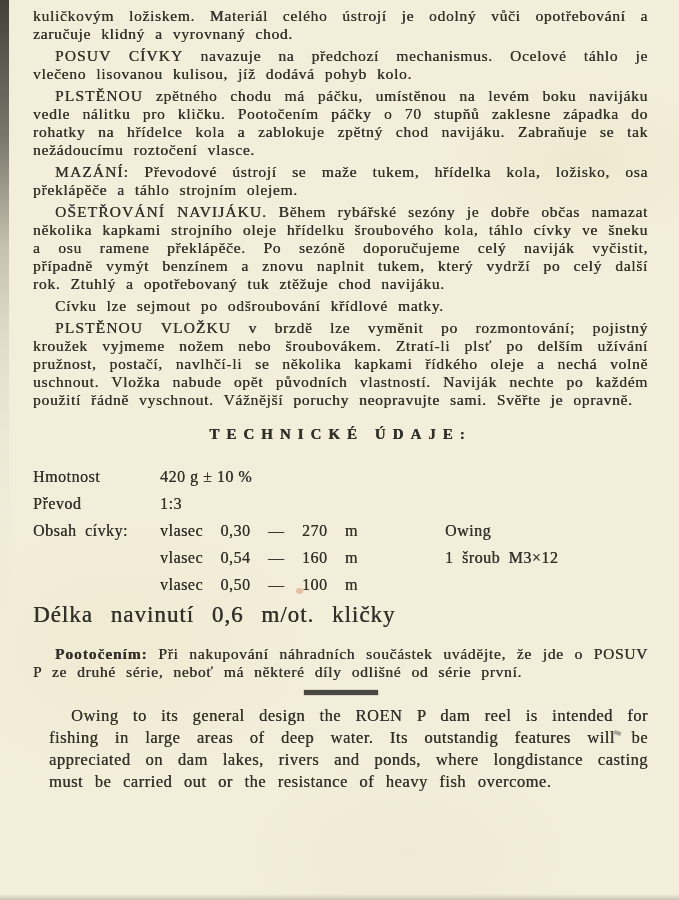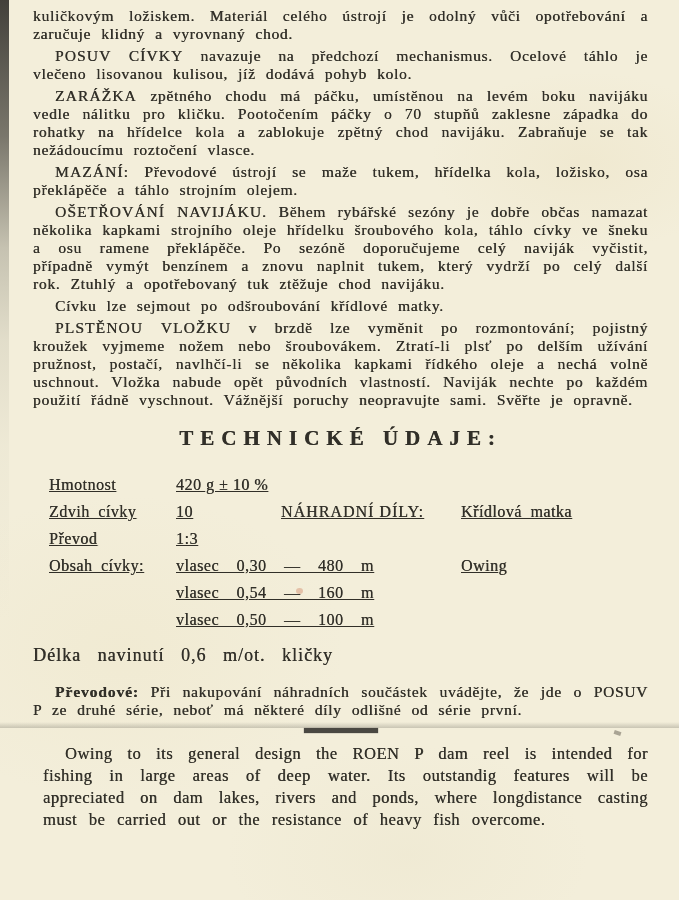--- a/index.html
+++ b/index.html
@@ -17,21 +17,21 @@
     background:
       radial-gradient(ellipse 220px 130px at 86% 18%, rgba(221,202,150,0.14), transparent 70%),
       radial-gradient(ellipse 320px 220px at 18% 72%, rgba(224,209,158,0.12), transparent 70%),
       radial-gradient(ellipse 260px 160px at 60% 95%, rgba(210,200,160,0.10), transparent 70%),
       #f3eeda;
   }
   .page {
     position: relative;
     box-sizing: border-box;
     width: 679px;
-    height: 728px;
+    height: 900px;
     padding: 7px 31px 18px 33px;
     border-radius: 18px;
   }
   
   .edge-left {
     position: absolute;
     left: 0; top: 0;
     width: 9px; height: 620px;
     background: linear-gradient(to bottom,
       rgba(52,50,45,0.92) 0%,
@@ -74,44 +74,44 @@
     letter-spacing: 0.7px;
     word-spacing: 5.5px;
     text-shadow: 0.35px 0 0 rgba(49,47,40,0.85);
   }
   .para.indent { text-indent: 22px; }
   .lead { letter-spacing: 1.1px; margin-top: 21px; }
   
   .tech-heading {
     margin: 17px 0 24px 0;
     text-align: center;
-    font-size: 21px;
+    font-size: 15px;
     font-weight: bold;
     letter-spacing: 7px;
     text-shadow: 0.4px 0 0 rgba(49,47,40,0.9);
   }
-  .tech-table { margin: 16px; text-decoration: underline; }
+  .tech-table { margin: 0; }
   .t-row {
     display: grid;
     grid-template-columns: 127px 105px 180px 1fr;
     margin-bottom: 8px;
     font-size: 16px;
     line-height: 19px;
     letter-spacing: 0.5px;
     text-shadow: 0.35px 0 0 rgba(49,47,40,0.8);
   }
   .t-cell { white-space: nowrap; }
   .t-label { grid-column: 1; word-spacing: 4px; }
   .t-val   { grid-column: 2; }
   .t-val.span2 { grid-column: 2 / span 2; word-spacing: 13px; }
   .t-mid   { grid-column: 3; letter-spacing: 1px; }
   .t-right { grid-column: 4; word-spacing: 4px; }
   .winding-line {
     margin: 6px 0 0 0;
-    font-size: 18px;
+    font-size: 23px;
     letter-spacing: 1px;
     word-spacing: 11px;
     text-shadow: 0.4px 0 0 rgba(49,47,40,0.85);
   }
   
   .notice {
     margin: 17px 0 0 0;
     font-size: 15.5px;
     line-height: 18px;
     text-align: justify;
@@ -123,95 +123,90 @@
   .notice .lead { font-weight: bold; letter-spacing: 0.9px; }
   
   .divider {
     width: 74px; height: 5px;
     margin: 9px auto 8px auto;
     background: #4a4842;
     box-shadow: 0 0 1px rgba(74,72,66,0.8);
   }
   
   .english {
-    margin: 10px 0 0 10px;
+    margin: 10px 0 0 16px;
     font-size: 16.5px;
     line-height: 22px;
     text-align: justify;
     text-indent: 22px;
     letter-spacing: 0.5px;
     word-spacing: 7px;
     text-shadow: 0.35px 0 0 rgba(49,47,40,0.8);
   }
 </style>
 </head>
 <body>
 
 <div class="page">
 
   <p class="para"><span class="lead"></span><span>kuličkovým ložiskem. Materiál celého ústrojí je odolný vůči opotřebování a zaručuje klidný a vyrovnaný chod.</span></p>
 
   <p class="para indent"><span class="lead">POSUV CÍVKY</span><span> navazuje na předchozí mechanismus. Ocelové táhlo je vlečeno lisovanou kulisou, jíž dodává pohyb kolo.</span></p>
 
-  <p class="para indent"><span class="lead">ZARÁŽKA</span><span> zpětného chodu má páčku, umístěnou na levém boku navijáku vedle nálitku pro kličku. Pootočením páčky o 70 stupňů zaklesne západka do rohatky na hřídelce kola a zablokuje zpětný chod navijáku. Zabraňuje se tak nežádoucímu roztočení vlasce.</span></p>
+  <p class="para indent"><span class="lead">PLSTĚNOU</span><span> zpětného chodu má páčku, umístěnou na levém boku navijáku vedle nálitku pro kličku. Pootočením páčky o 70 stupňů zaklesne západka do rohatky na hřídelce kola a zablokuje zpětný chod navijáku. Zabraňuje se tak nežádoucímu roztočení vlasce.</span></p>
 
   <p class="para indent"><span class="lead">MAZÁNÍ:</span><span> Převodové ústrojí se maže tukem, hřídelka kola, ložisko, osa překlápěče a táhlo strojním olejem.</span></p>
 
   <p class="para indent"><span class="lead">OŠETŘOVÁNÍ NAVIJÁKU.</span><span> Během rybářské sezóny je dobře občas namazat několika kapkami strojního oleje hřídelku šroubového kola, táhlo cívky ve šneku a osu ramene překlápěče. Po sezóně doporučujeme celý naviják vyčistit, případně vymýt benzínem a znovu naplnit tukem, který vydrží po celý další rok. Ztuhlý a opotřebovaný tuk ztěžuje chod navijáku.</span></p>
 
   <p class="para indent"><span class="lead"></span><span>Cívku lze sejmout po odšroubování křídlové matky.</span></p>
 
   <p class="para indent"><span class="lead">PLSTĚNOU VLOŽKU</span><span> v brzdě lze vyměnit po rozmontování; pojistný kroužek vyjmeme nožem nebo šroubovákem. Ztratí-li plsť po delším užívání pružnost, postačí, navlhčí-li se několika kapkami řídkého oleje a nechá volně uschnout. Vložka nabude opět původních vlastností. Naviják nechte po každém použití řádně vyschnout. Vážnější poruchy neopravujte sami. Svěřte je opravně.</span></p>
 
   <h2 class="tech-heading">TECHNICKÉ ÚDAJE:</h2>
 
   <div class="tech-table">
 
     <div class="t-row">
       <div class="t-cell t-label">Hmotnost</div>
       <div class="t-cell t-val">420 g ± 10 %</div>
       <div class="t-cell t-mid"></div>
       <div class="t-cell t-right"></div>
     </div>
 
-    <div class="t-row">
-      <div class="t-cell t-label">Zdvih cívky</div>
-      <div class="t-cell t-val">10</div>
-      <div class="t-cell t-mid">NÁHRADNÍ DÍLY:</div>
-      <div class="t-cell t-right">Křídlová matka</div>
-    </div>
 
     <div class="t-row">
       <div class="t-cell t-label">Převod</div>
       <div class="t-cell t-val">1:3</div>
       <div class="t-cell t-mid"></div>
     </div>
 
     <div class="t-row">
       <div class="t-cell t-label">Obsah cívky:</div>
-      <div class="t-cell t-val span2">vlasec 0,30 — 480 m</div>
+      <div class="t-cell t-val span2">vlasec 0,30 — 270 m</div>
       <div class="t-cell t-right">Owing</div>
     </div>
 
     <div class="t-row">
       <div class="t-cell t-label"></div>
       <div class="t-cell t-val span2">vlasec 0,54 — 160 m</div>
+      <div class="t-cell t-right">1 šroub M3×12</div>
     </div>
 
     <div class="t-row">
       <div class="t-cell t-label"></div>
       <div class="t-cell t-val span2">vlasec 0,50 — 100 m</div>
       <div class="t-cell t-right"></div>
     </div>
 
   </div>
 
   <p class="winding-line">Délka navinutí 0,6 m/ot. kličky</p>
 
-  <p class="notice"><span class="lead">Převodové:</span><span> Při nakupování náhradních součástek uvádějte, že jde o POSUV P ze druhé série, neboť má některé díly odlišné od série první.</span></p>
+  <p class="notice"><span class="lead">Pootočením:</span><span> Při nakupování náhradních součástek uvádějte, že jde o POSUV P ze druhé série, neboť má některé díly odlišné od série první.</span></p>
 
   <div class="divider"></div>
 
   <p class="english">Owing to its general design the ROEN P dam reel is intended for fishing in large areas of deep water. Its outstandig features will be appreciated on dam lakes, rivers and ponds, where longdistance casting must be carried out or the resistance of heavy fish overcome.</p>
 
   <div class="edge-left"></div>
   <div class="edge-bottom"></div>
   <div class="speck-1"></div>
   <div class="speck-2"></div>
 

